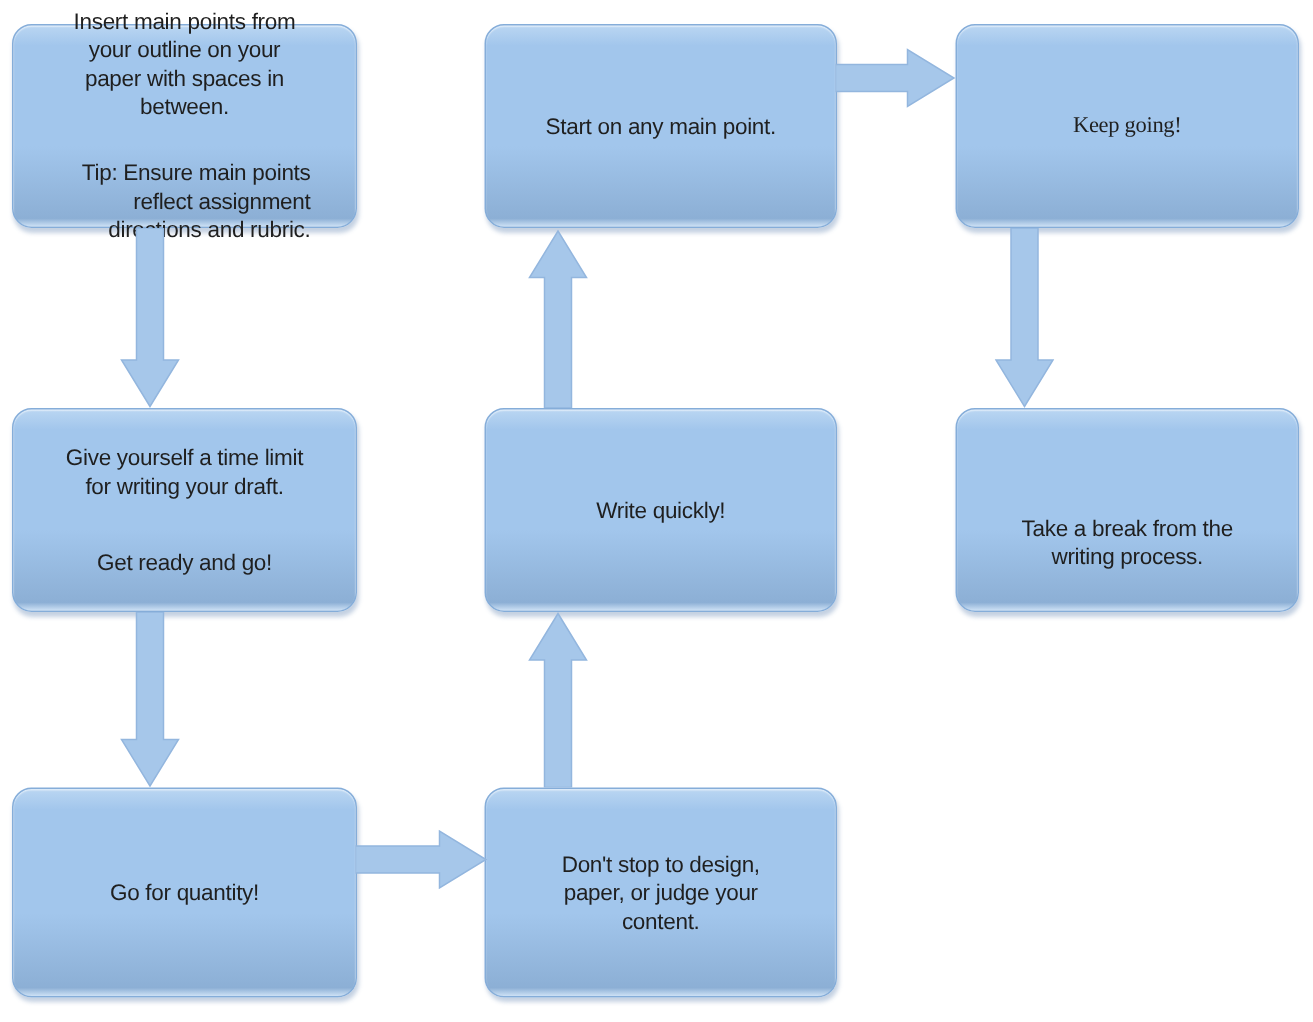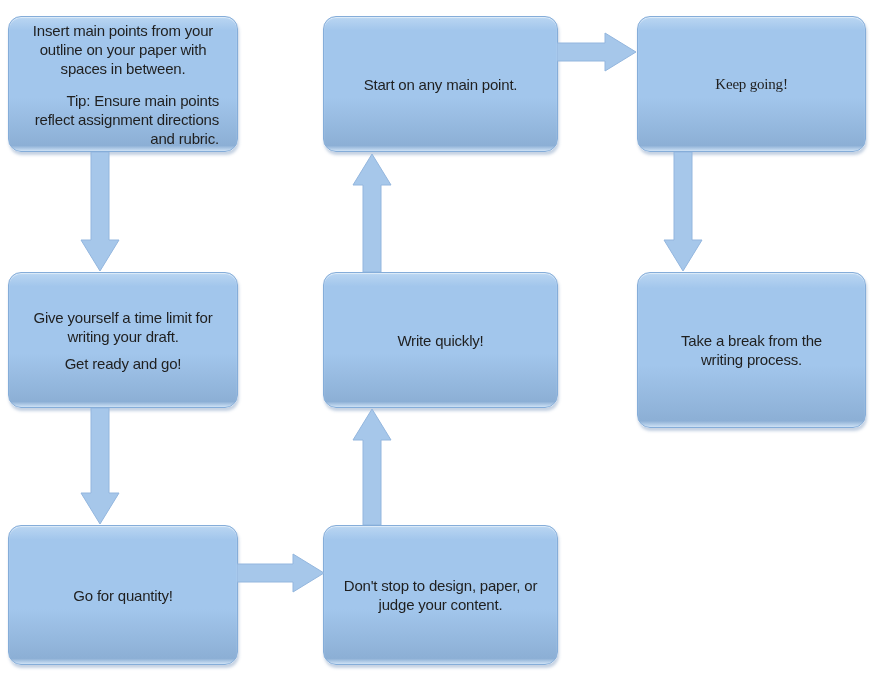--- a/index.html
+++ b/index.html
@@ -42,21 +42,21 @@
     display:flex;
     flex-direction:column;
     justify-content:center;
     align-items:center;
     text-align:center;
     padding:10px 14px;
     font-size:15px;
     line-height:19px;
     letter-spacing:-0.2px;
   }
-  .node p{margin:4px;}
+  .node p{margin:16px;}
   .node.para-gap p + p{margin-top:9px;text-align:right;}
   .node.narrow p{max-width:182px;}
   .arrow{position:absolute;}
   .arrow svg{display:block;}
 </style>
 </head>
 <body>
 
 <div class="canvas">
 
@@ -83,21 +83,21 @@
   </div>
 
   <div class="node" style="left:323px; top:525px; width:235px; height:140px;">
     <p>Don't stop to design, paper, or judge your content.</p>
   </div>
 
   <div class="node" style="left:637px; top:16px; width:229px; height:136px;font-family:Liberation Serif, serif;">
     <p>Keep going!</p>
   </div>
 
-  <div class="node narrow" style="left:637px; top:272px; width:229px; height:156px;">
+  <div class="node narrow" style="left:637px; top:272px; width:229px; height:136px;justify-content:flex-end;">
     <p>Take a break from the writing process.</p>
   </div>
 
   <div class="arrow" style="left:80px; top:152px;">
     <svg width="40" height="120" viewBox="0 0 40 120">
       <polygon points="11,0 29,0 29,88 39,88 20,119 1,88 11,88" style="fill:var(--arrow-fill); stroke:var(--arrow-edge); stroke-width:1;"></polygon>
     </svg>
   </div>
 
   <div class="arrow" style="left:80px; top:408px;">

